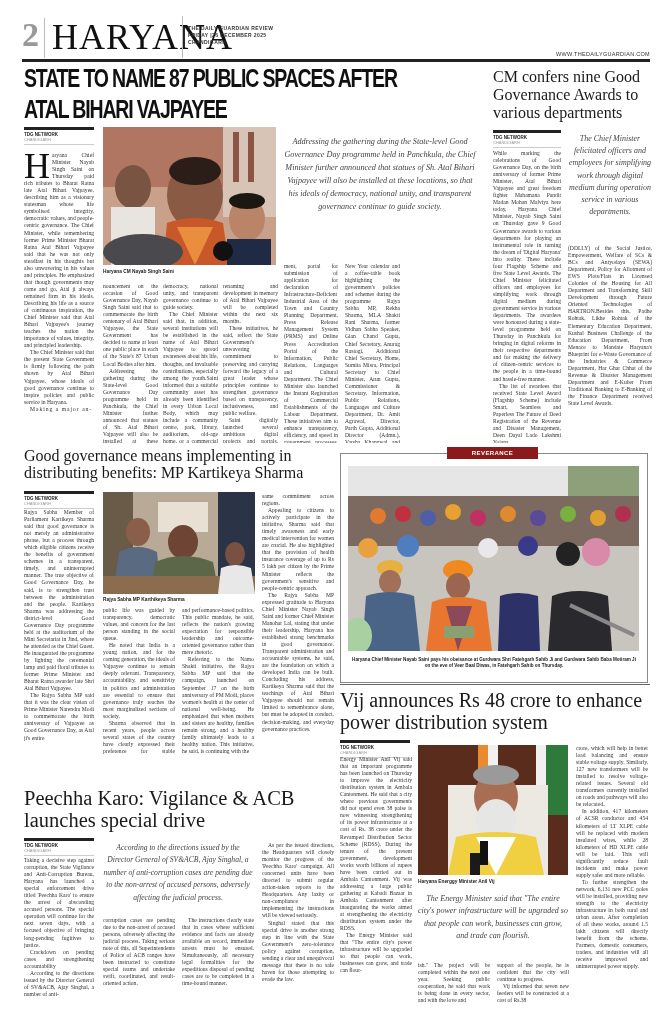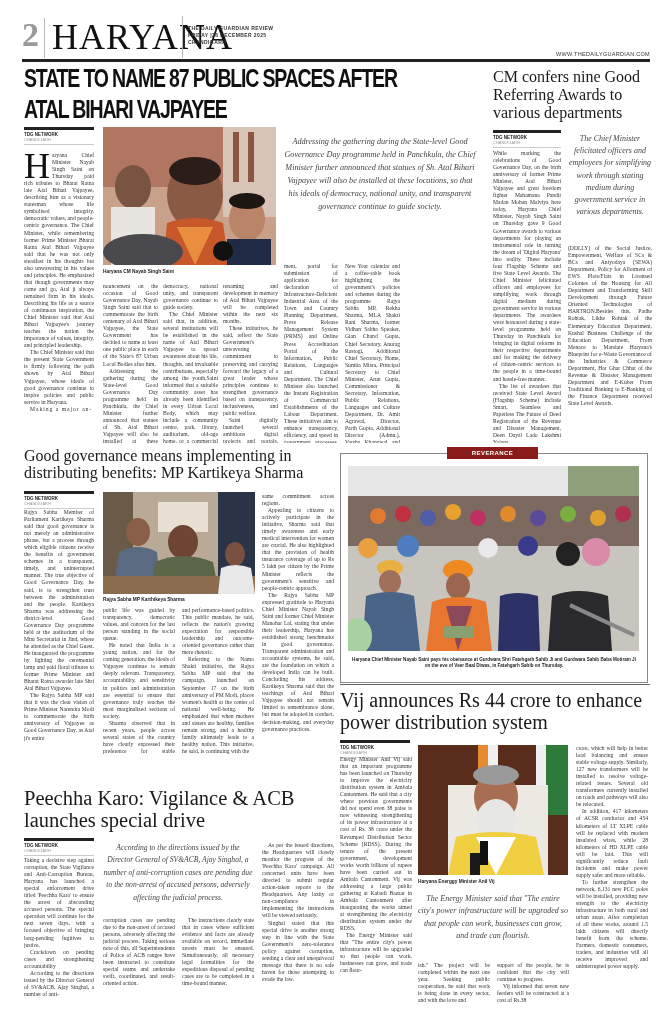--- a/index.html
+++ b/index.html
@@ -92,30 +92,30 @@
   <p>These initiatives, he said, reflect the State Government's unwavering commitment to preserving and carrying forward the legacy of a great leader whose principles continue to strengthen governance based on transparency, inclusiveness, and public welfare.</p>
   <p>Saini digitally launched several ambitious digital projects and portals. The initiatives include a portal for Security of Tenure of the Human Resources Depart-</p>
 </div>
 <div class="abs col" style="left:284px;top:263px;width:54px;height:180px;">
   <span>ment, portal for submission of application for declaration of Infrastructure-Deficient Industrial Area of the Town and Country Planning Department, Press Release Management System (PRMS) and Online Press Accreditation Portal of the Information, Public Relations, Languages and Cultural Department. The Chief Minister also launched the Instant Registration of Commercial Establishments of the Labour Department. These initiatives aim to enhance transparency, efficiency, and speed in government processes, while making public services more accessible and citizen-friendly.The Chief Minister also released the</span>
 </div>
 <div class="abs col" style="left:345px;top:263px;width:55px;height:180px;">
   <span>New Year calendar and a coffee-table book highlighting the government's policies and schemes during the programme Rajya Sabha MP, Rekha Sharma, MLA Shakti Rani Sharma, former Vidhan Sabha Speaker, Gian Chand Gupta, Chief Secretary, Anurag Rastogi, Additional Chief Secretary, Home, Sumita Misra, Principal Secretary to Chief Minister, Arun Gupta, Commissioner &amp; Secretary, Information, Public Relations, Languages and Culture Department, Dr. Amit Agrawal, Director, Parth Gupta, Additional Director (Admn.), Varsha Khangwal and other dignitaries also remained present on this occasion.</span>
 </div>
 
-<div class="abs head-serif" style="left:493px;top:68px;width:160px;font-size:16px;line-height:18px;">CM confers nine Good Referring Awards to various departments</div>
+<div class="abs head-serif" style="left:493px;top:68px;width:160px;font-size:16px;line-height:18px;">CM confers nine Good Governance Awards to various departments</div>
 <div class="abs byline" style="left:493px;top:130px;width:68px;">
   <span class="n">TDG NETWORK</span>
   <span class="c">CHANDIGARH</span>
 </div>
 <div class="abs col" style="left:493px;top:150px;width:68px;height:293px;">
   <span>While marking the celebrations of Good Governance Day, on the birth anniversary of former Prime Minister, Atal Bihari Vajpayee and great freedom fighter Mahamana Pandit Madan Mohan Malviya here today, Haryana Chief Minister, Nayab Singh Saini on Thursday gave 9 Good Governance awards to various departments for playing an instrumental role in turning the dream of 'Digital Haryana' into reality. These include four Flagship Scheme and five State Level Awards. The Chief Minister felicitated officers and employees for simplifying work through digital medium during government service in various departments. The awardees were honoured during a state-level programme held on Thursday in Panchkula for bringing in digital reforms in their respective departments and for making the delivery of citizen-centric services to the people in a time-bound and hassle-free manner.</span>
   <p>The list of awardees that received State Level Award (Flagship Scheme) include Smart, Seamless and Paperless The Future of Deed Registration of the Revenue and Disaster Management, Deen Dayal Lado Lakshmi Yojana</p>
 </div>
-<div class="abs quote" style="left:568px;top:133px;width:84px;font-size:8px;line-height:12.2px;">The Chief Minister felicitated officers and employees for simplifying work through stating medium during government service in various departments.</div>
+<div class="abs quote" style="left:568px;top:133px;width:84px;font-size:8px;line-height:12.2px;">The Chief Minister felicitated officers and employees for simplifying work through digital medium during operation service in various departments.</div>
 <div class="abs col" style="left:568px;top:245px;width:84px;height:198px;">
   <span>(DDLLY) of the Social Justice, Empowerment, Welfare of SCs &amp; BCs and Antyodaya (SEWA) Department, Policy for Allotment of EWS Plots/Flats in Licensed Colonies of the Housing for All Department and Transforming Skill Development through Future Oriented Technologies of HARTRON.Besides this, Padhe Rohtak, Likhe Rohtak of the Elementary Education Department, Kushal Business Challenge of the Education Department, From Menace to Mandate Haryana's Blueprint for e-Waste Governance of the Industries &amp; Commerce Department, Har Ghar Chhat of the Revenue &amp; Disaster Management Department and E-Kuber From Traditional Banking to E-Banking of the Finance Department received State Level Awards.</span>
 </div>
 
 <div class="abs head-serif" style="left:24px;top:447px;width:330px;font-size:16px;line-height:17px;">Good governance means implementing in distributing benefits: MP Kartikeya Sharma</div>
 <div class="abs byline" style="left:24px;top:491px;width:70px;">
   <span class="n">TDG NETWORK</span>
   <span class="c">CHANDIGARH</span>
 </div>
 <div class="abs col" style="left:24px;top:509px;width:70px;height:245px;">
@@ -211,21 +211,21 @@
 </div>
 <div class="abs col" style="left:182px;top:917px;width:72px;height:100px;">
   <p>The instructions clearly state that in cases where sufficient evidence and facts are already available on record, immediate arrests must be ensured. Simultaneously, all necessary legal formalities for the expeditious disposal of pending cases are to be completed in a time-bound manner.</p>
 </div>
 <div class="abs col" style="left:262px;top:842px;width:72px;height:175px;">
   <p>As per the issued directions, the Headquarters will closely monitor the progress of the 'Peechha Karo' campaign. All concerned units have been directed to submit regular action-taken reports to the Headquarters. Any laxity or non-compliance in implementing the instructions will be viewed seriously.</p>
   <p>Singhal stated that this special drive is another strong step in line with the State Government's zero-tolerance policy against corruption, sending a clear and unequivocal message that there is no safe haven for those attempting to evade the law.</p>
 </div>
 
 <div class="abs rule-thick" style="left:340px;top:684px;width:310px;height:1px;background:#666;"></div>
-<div class="abs head-serif" style="left:340px;top:689px;width:312px;font-size:20px;line-height:22px;">Vij announces Rs 44 crore to enhance power distribution system</div>
+<div class="abs head-serif" style="left:340px;top:689px;width:312px;font-size:20px;line-height:22px;">Vij announces Rs 48 crore to enhance power distribution system</div>
 <div class="abs byline" style="left:340px;top:740px;width:70px;">
   <span class="n">TDG NETWORK</span>
   <span class="c">CHANDIGARH</span>
 </div>
 <div class="abs col" style="left:340px;top:756px;width:72px;height:265px;">
   <span>Energy Minister Anil Vij said that an important programme has been launched on Thursday to improve the electricity distribution system in Ambala Cantonment. He said that a city where previous governments did not spend even 38 paise is now witnessing strengthening of its power infrastructure at a cost of Rs. 38 crore under the Revamped Distribution Sector Scheme (RDSS). During the tenure of the present government, development works worth billions of rupees have been carried out in Ambala Cantonment. Vij was addressing a large public gathering at Kabadi Bazaar in Ambala Cantonment after inaugurating the works aimed at strengthening the electricity distribution system under the RDSS.</span>
   <p>The Energy Minister said that "The entire city's power infrastructure will be upgraded so that people can work, businesses can grow, and trade can flour-</p>
 </div>
 <div class="abs photo" style="left:418px;top:745px;width:150px;height:130px;">
   <svg width="150" height="130" viewBox="0 0 150 130">

